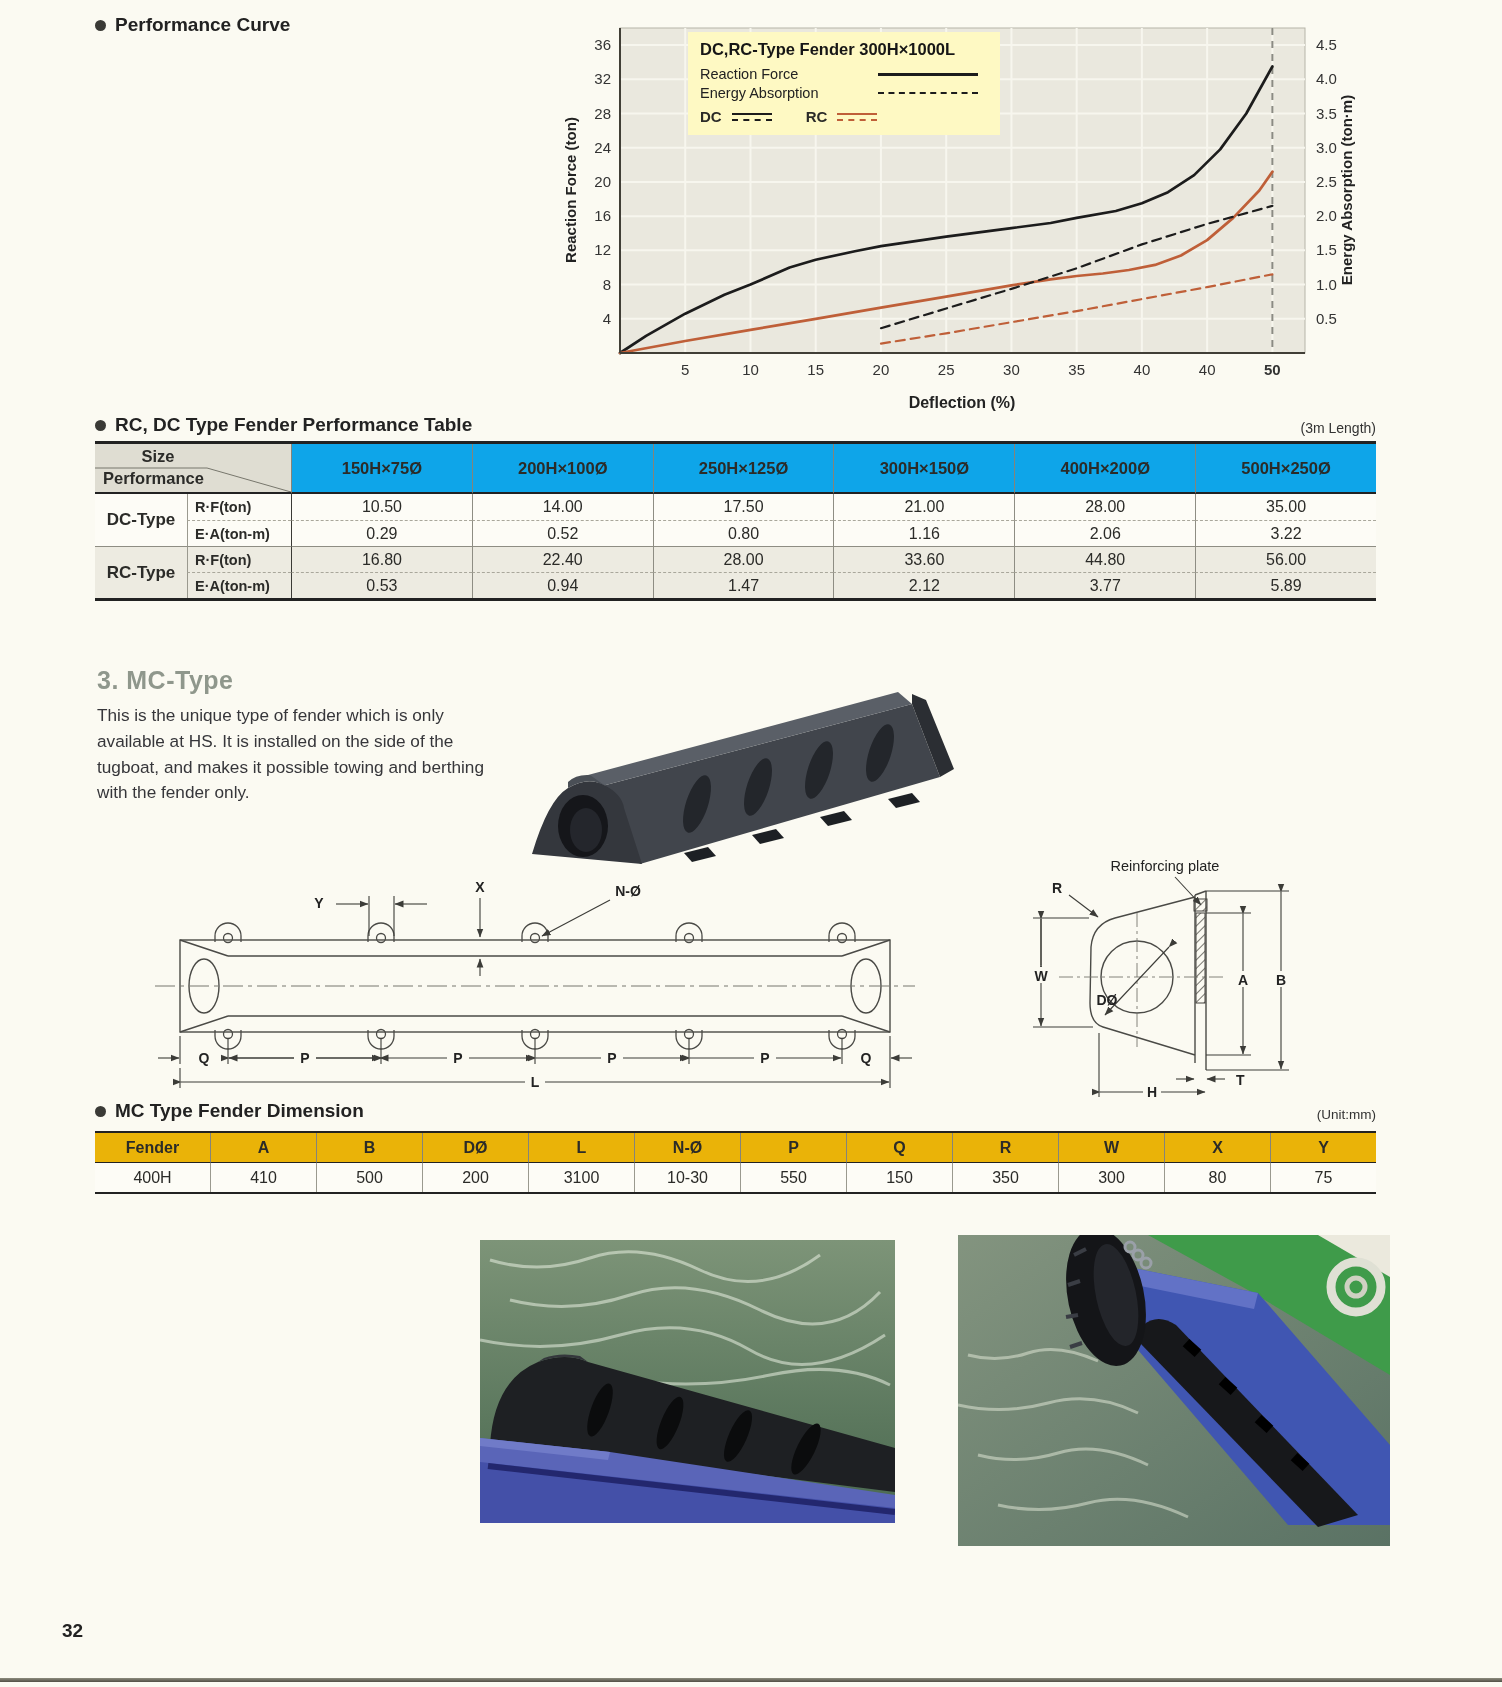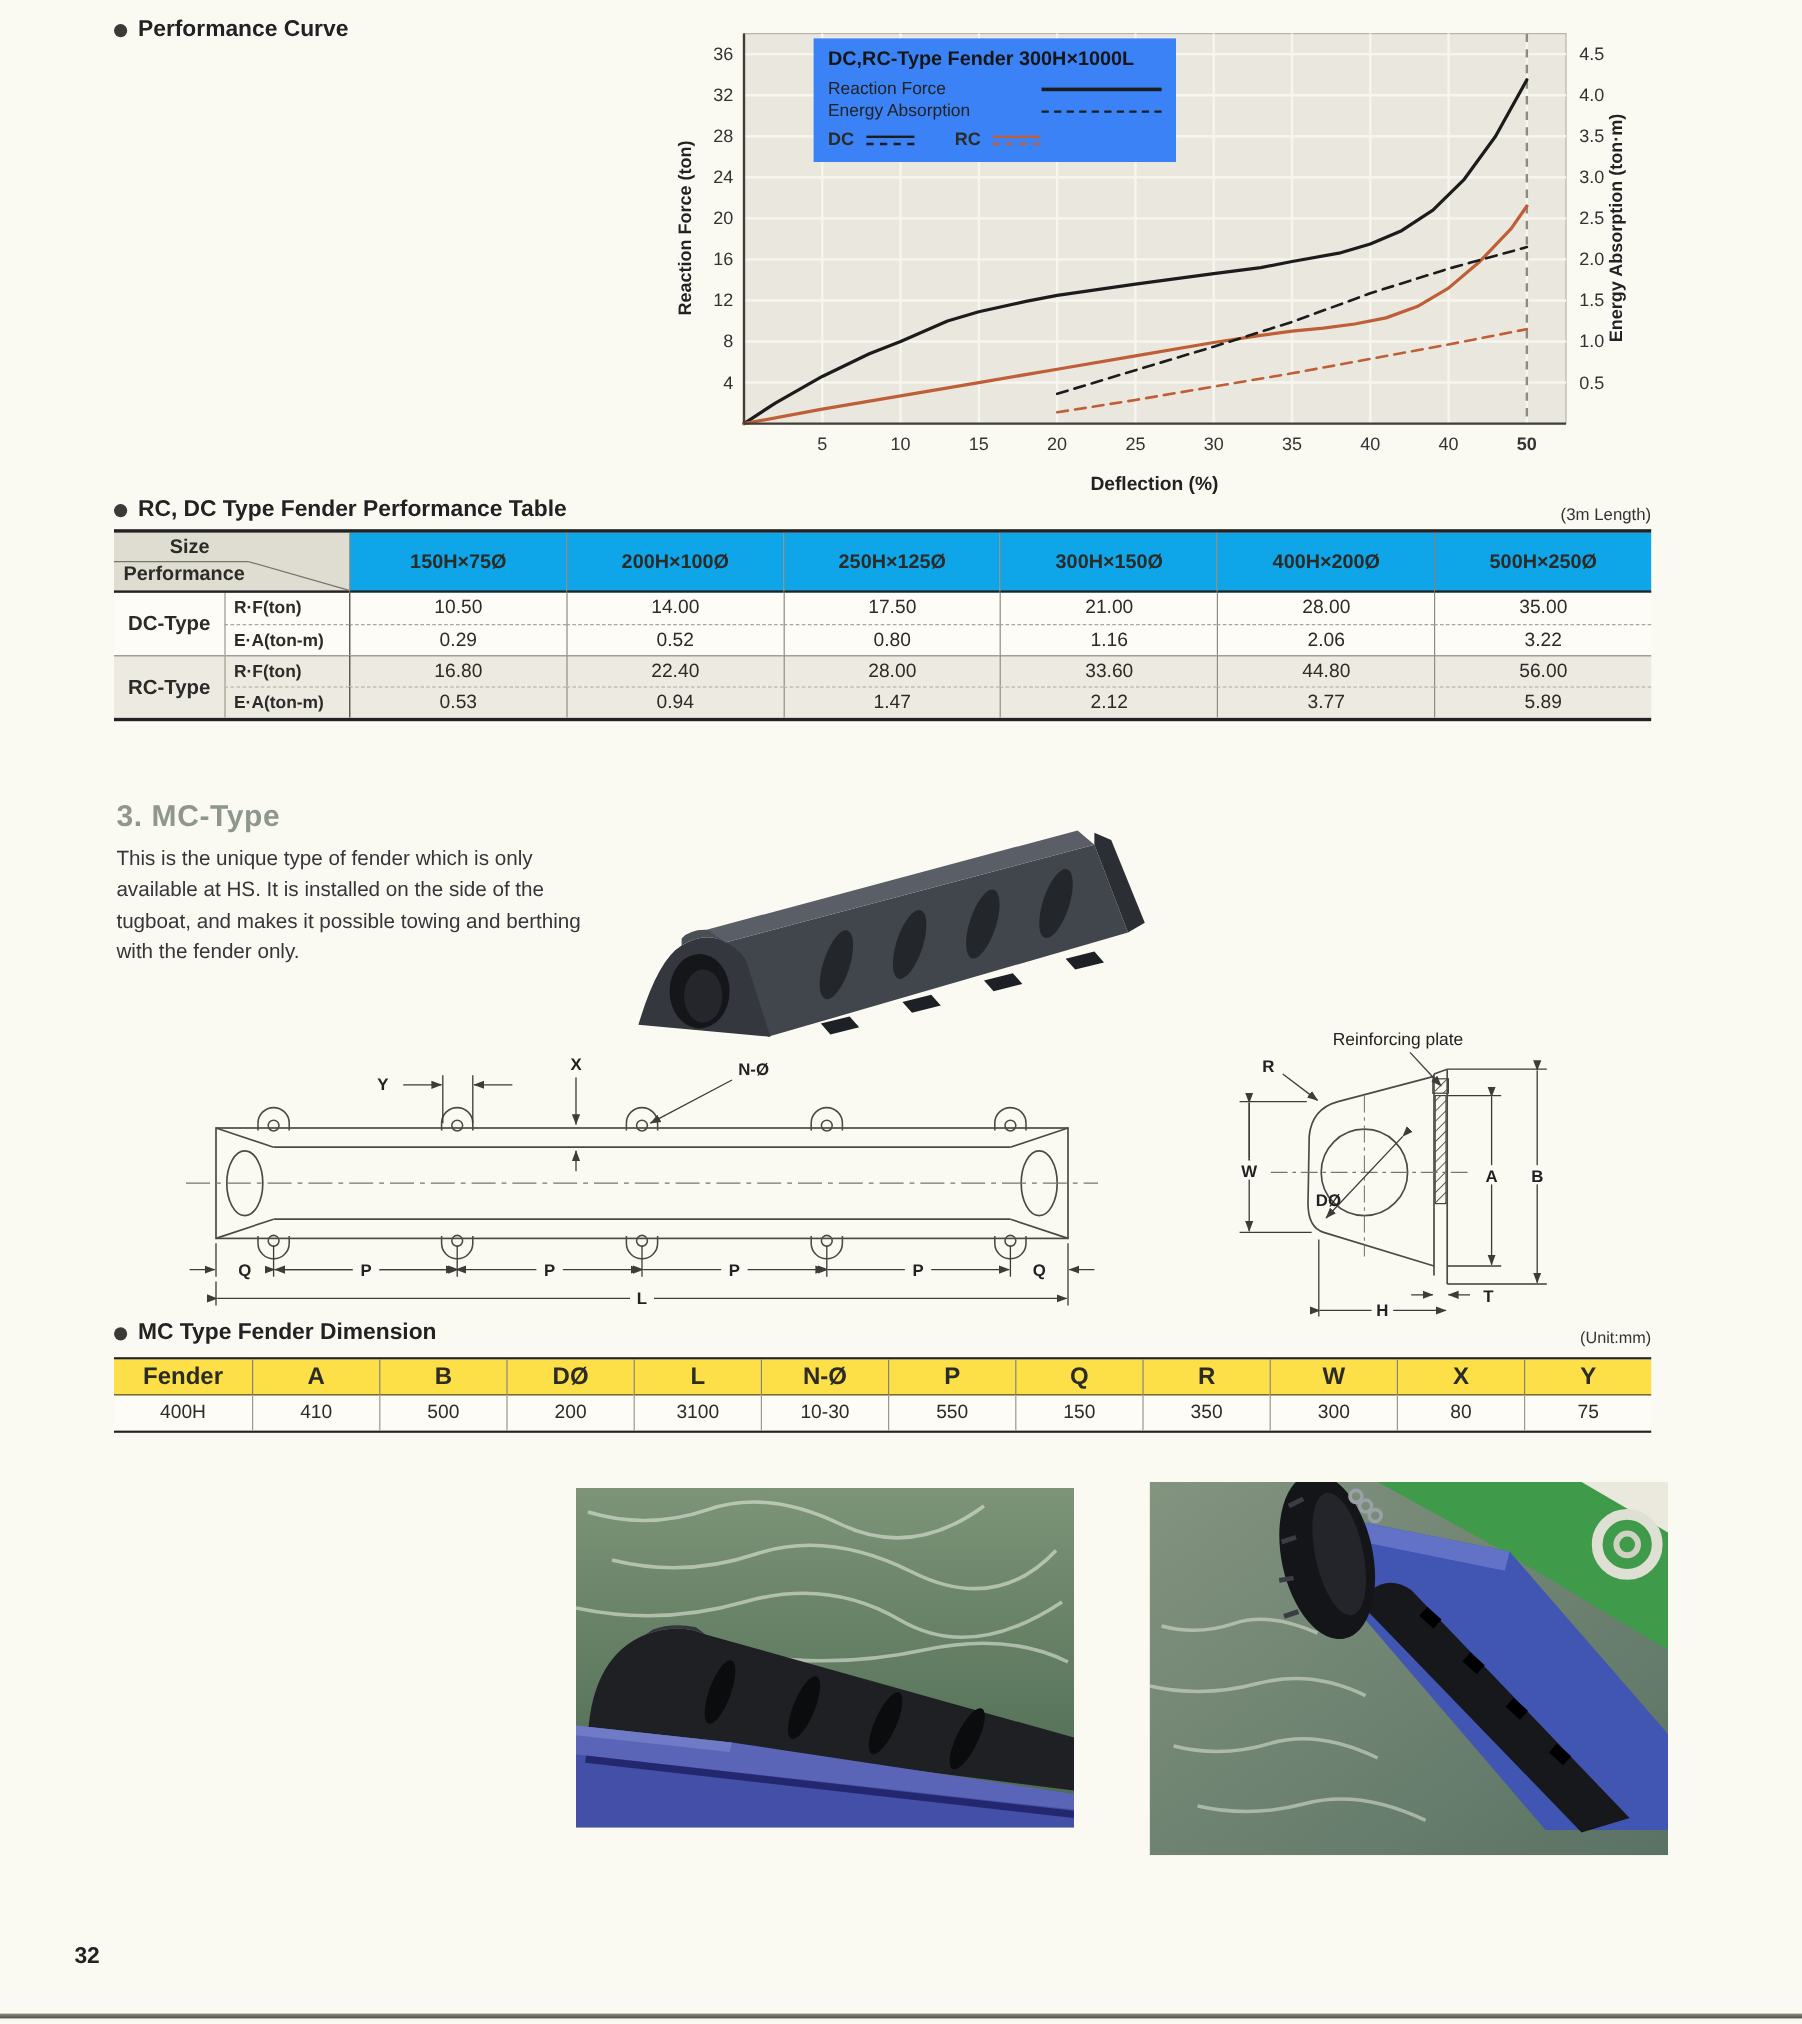--- a/index.html
+++ b/index.html
@@ -3,21 +3,21 @@
 <meta charset="utf-8">
 <style>
   html,body{margin:0;padding:0;background:#d8d6cc;}
   #page{position:relative;width:1502px;height:1687px;background:#fbfaf2;overflow:hidden;
         font-family:"Liberation Sans","DejaVu Sans",sans-serif;color:#2b2b28;}
   .abs{position:absolute;}
   .sec-heading{display:flex;align-items:center;gap:9px;font-weight:bold;font-size:19px;color:#222;}
   .bullet{width:11px;height:11px;border-radius:50%;background:#3a3a36;flex:0 0 auto;}
   
   #chart-wrap{left:560px;top:18px;width:810px;height:404px;}
-  #legend{position:absolute;left:118px;top:14px;width:278px;background:#3b82f6;padding:8px 12px 10px 12px;}
+  #legend{position:absolute;left:128px;top:14px;width:278px;background:#fef9c3;padding:8px 22px 10px 12px;}
   #legend .lg-title{font-weight:bold;font-size:16.5px;color:#161616;margin-bottom:7px;white-space:nowrap;}
   .lg-row{display:flex;align-items:center;justify-content:space-between;font-size:14.5px;color:#222;margin-top:3px;}
   .lg-line{width:100px;border-top:3px solid #1c1c1c;}
   .lg-line.dash{border-top-style:dashed;border-top-width:2.5px;}
   .lg-dcrc{display:flex;align-items:center;gap:10px;margin-top:7px;font-weight:bold;font-size:15px;}
   .lg-stack{width:40px;display:inline-block;}
   .lg-stack .s1{border-top:2.5px solid #1c1c1c;}
   .lg-stack .s2{border-top:2.5px dashed #1c1c1c;margin-top:4px;}
   .lg-stack.rc .s1{border-top-color:#bf5f38;}
   .lg-stack.rc .s2{border-top-color:#bf5f38;}
@@ -45,21 +45,21 @@
   #perf-foot span{margin-right:30px;}
   
   #mc-heading{left:97px;top:666px;font-size:25px;font-weight:bold;color:#8f978c;letter-spacing:.5px;}
   #mc-body{left:97px;top:703px;width:400px;font-size:17.2px;line-height:1.5;color:#36363a;}
   
   #dim-head{left:95px;top:1100px;width:1281px;display:flex;justify-content:space-between;align-items:flex-end;}
   #dim-unit-note{font-size:13.5px;color:#333;}
   #dim-table{left:95px;top:1131px;width:1281px;display:grid;
      grid-template-columns:115px repeat(11,1fr);grid-template-rows:30px 29px;
      border-top:2.5px solid #222;border-bottom:2px solid #222;}
-  .dt-hdr{background:#fde047;font-weight:bold;font-size:20px;border-bottom:1.5px solid #222;border-left:1px solid #85847a;
+  .dt-hdr{background:#eab308;font-weight:bold;font-size:16px;border-bottom:1.5px solid #222;border-left:1px solid #85847a;
      display:flex;align-items:center;justify-content:center;}
   .dt-val{font-size:16px;display:flex;align-items:center;justify-content:center;border-left:1px solid #9a998e;background:#fdfcf6;}
   .no-bl{border-left:none !important;}
   
   #page-num{left:62px;top:1620px;font-size:19px;font-weight:bold;color:#222;}
   #bottom-rule{left:0;top:1678px;width:1502px;height:4px;background:linear-gradient(#8d8c7e,#514f45);}
   svg text{font-family:"Liberation Sans","DejaVu Sans",sans-serif;}
 </style>
 </head>
 <body>

